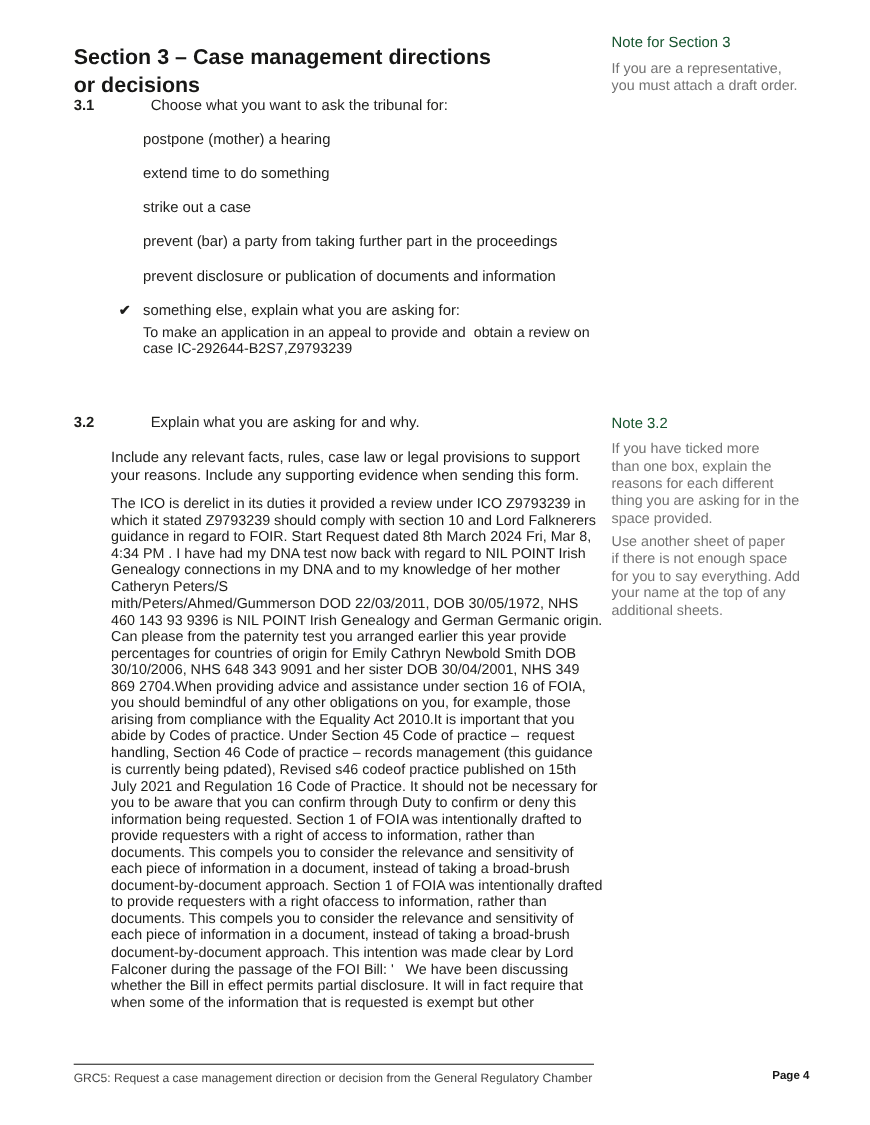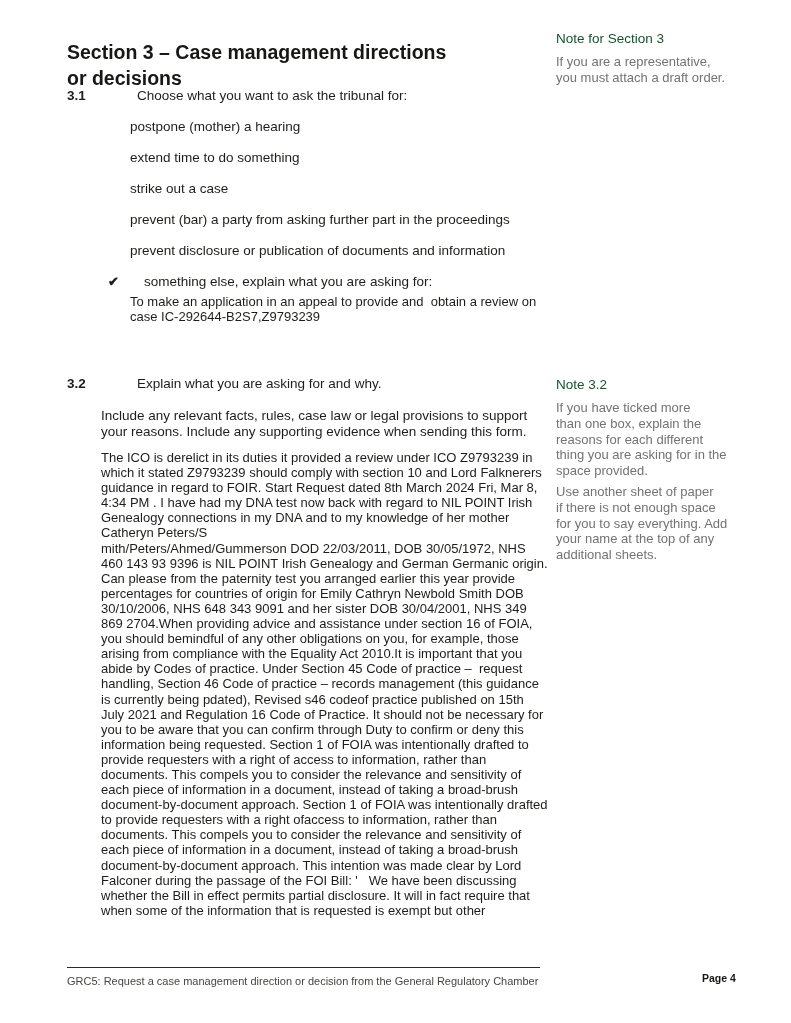--- a/index.html
+++ b/index.html
@@ -18,21 +18,21 @@
   }
   
   .q31 { position:absolute; left:67px; top:89px; width:473px; }
   .qrow { display:flex;gap:36px; }
   .qnum { flex:0 0 34px; font-weight:700; font-size:13.5px; line-height:14px; }
   .qlabel { font-size:13.5px; line-height:14px; }
   .options { margin-left:63px; margin-top:17px; }
   .option { font-size:13.5px; line-height:14px; margin-bottom:17px; }
   .checkrow { display:flex; margin-top:15px; }
   .checkcell { flex:0 0 22px; margin-left:41px; font-size:13px; font-weight:700; line-height:14px; }
-  .checklabel { font-size:13.5px; line-height:14px;margin-left:14px; }
+  .checklabel { font-size:13.5px; line-height:14px; }
   .answer31 {
     margin-left:63px; margin-top:6px; width:412px;
     font-size:13px; line-height:14.8px; white-space:pre-wrap;
   }
   
   .q32 { position:absolute; left:67px; top:377px; width:478px; }
   .helper { margin-left:34px; margin-top:17px; width:447px; font-size:13.5px; line-height:16px; }
   .answer32 {
     margin-left:34px; margin-top:10px; width:447px;
     font-size:13px; line-height:15.1px; white-space:pre-wrap;
@@ -68,21 +68,21 @@
 
   <div class="q31">
     <div class="qrow">
       <div class="qnum">3.1</div>
       <div class="qlabel">Choose what you want to ask the tribunal for:</div>
     </div>
     <div class="options">
       <div class="option">postpone (mother) a hearing</div>
       <div class="option">extend time to do something</div>
       <div class="option">strike out a case</div>
-      <div class="option">prevent (bar) a party from asking further part in the proceedings</div>
+      <div class="option">prevent (bar) a party from taking further part in the proceedings</div>
       <div class="option">prevent disclosure or publication of documents and information</div>
     </div>
     <div class="checkrow">
       <div class="checkcell">✔</div>
       <div class="checklabel">something else, explain what you are asking for:</div>
     </div>
     <div class="answer31">To make an application in an appeal to provide and  obtain a review on case IC-292644-B2S7,Z9793239</div>
   </div>
 
   <div class="note-32">

